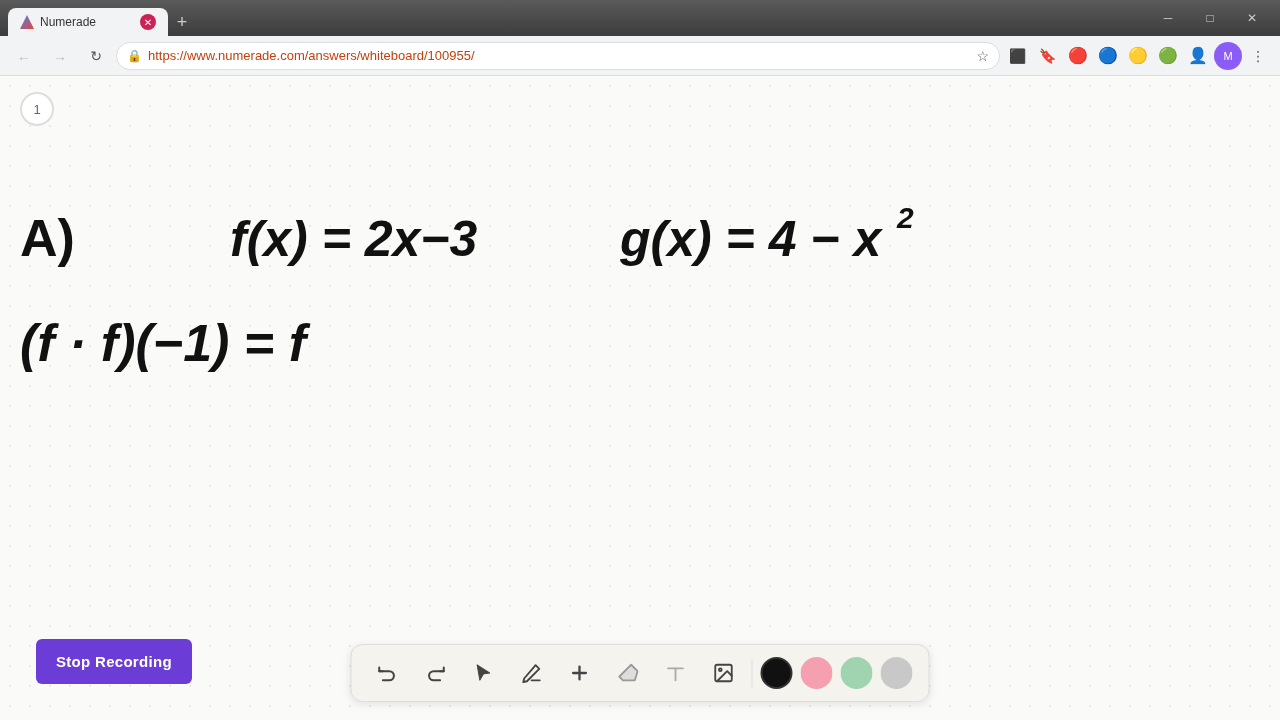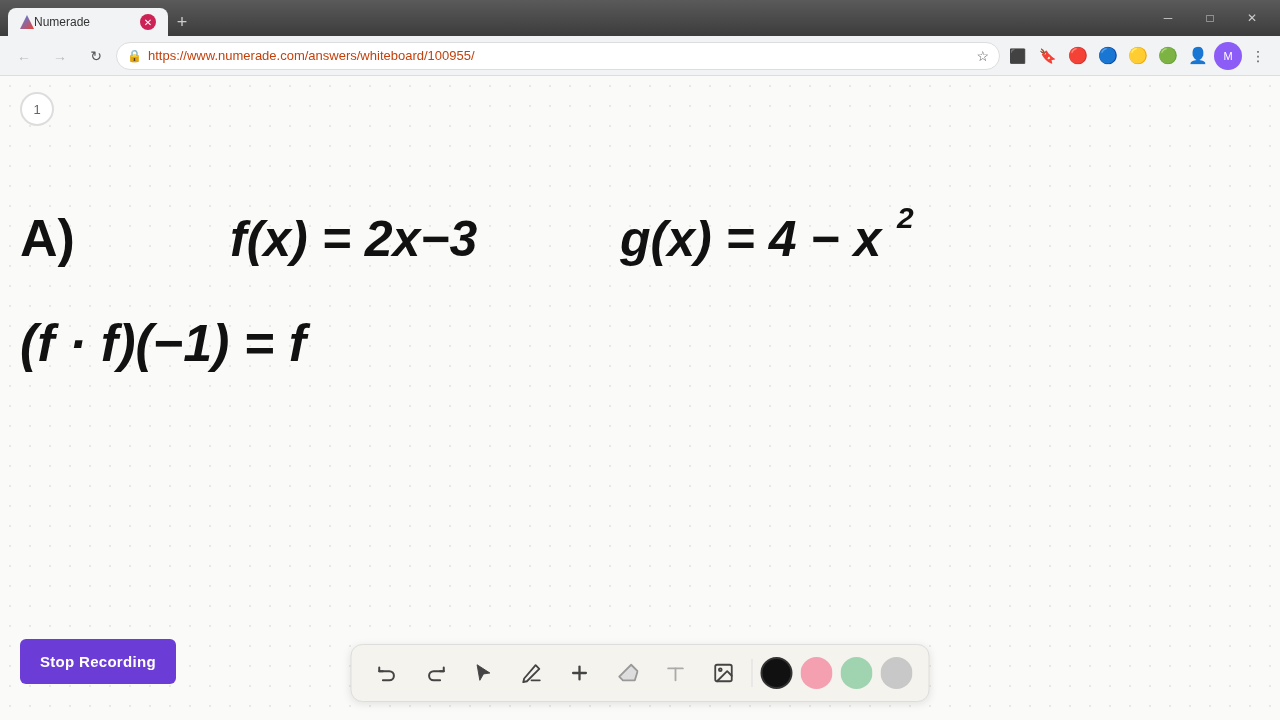--- a/index.html
+++ b/index.html
@@ -35,20 +35,21 @@
 
     .tab {
       display: flex;
       align-items: center;
       height: 28px;
       background: #f1f3f4;
       border-radius: 8px 8px 0 0;
       padding: 0 12px;
       font-size: 12px;
       color: #333;
+      gap: 6px;
       min-width: 160px;
     }
 
     .tab-favicon {
       width: 14px;
       height: 14px;
       background: linear-gradient(135deg, #4285f4, #ea4335);
       clip-path: polygon(50% 0%, 0% 100%, 100% 100%);
       flex-shrink: 0;
     }
@@ -212,21 +213,21 @@
       justify-content: center;
       font-size: 13px;
       color: #666;
       z-index: 10;
     }
 
     
     .stop-recording-btn {
       position: absolute;
       bottom: 36px;
-      left: 20px;
+      left: 36px;
       background: #6b3dd6;
       color: white;
       border: none;
       border-radius: 6px;
       padding: 14px 20px;
       font-size: 15px;
       font-weight: 600;
       cursor: pointer;
       z-index: 20;
       letter-spacing: 0.3px;

